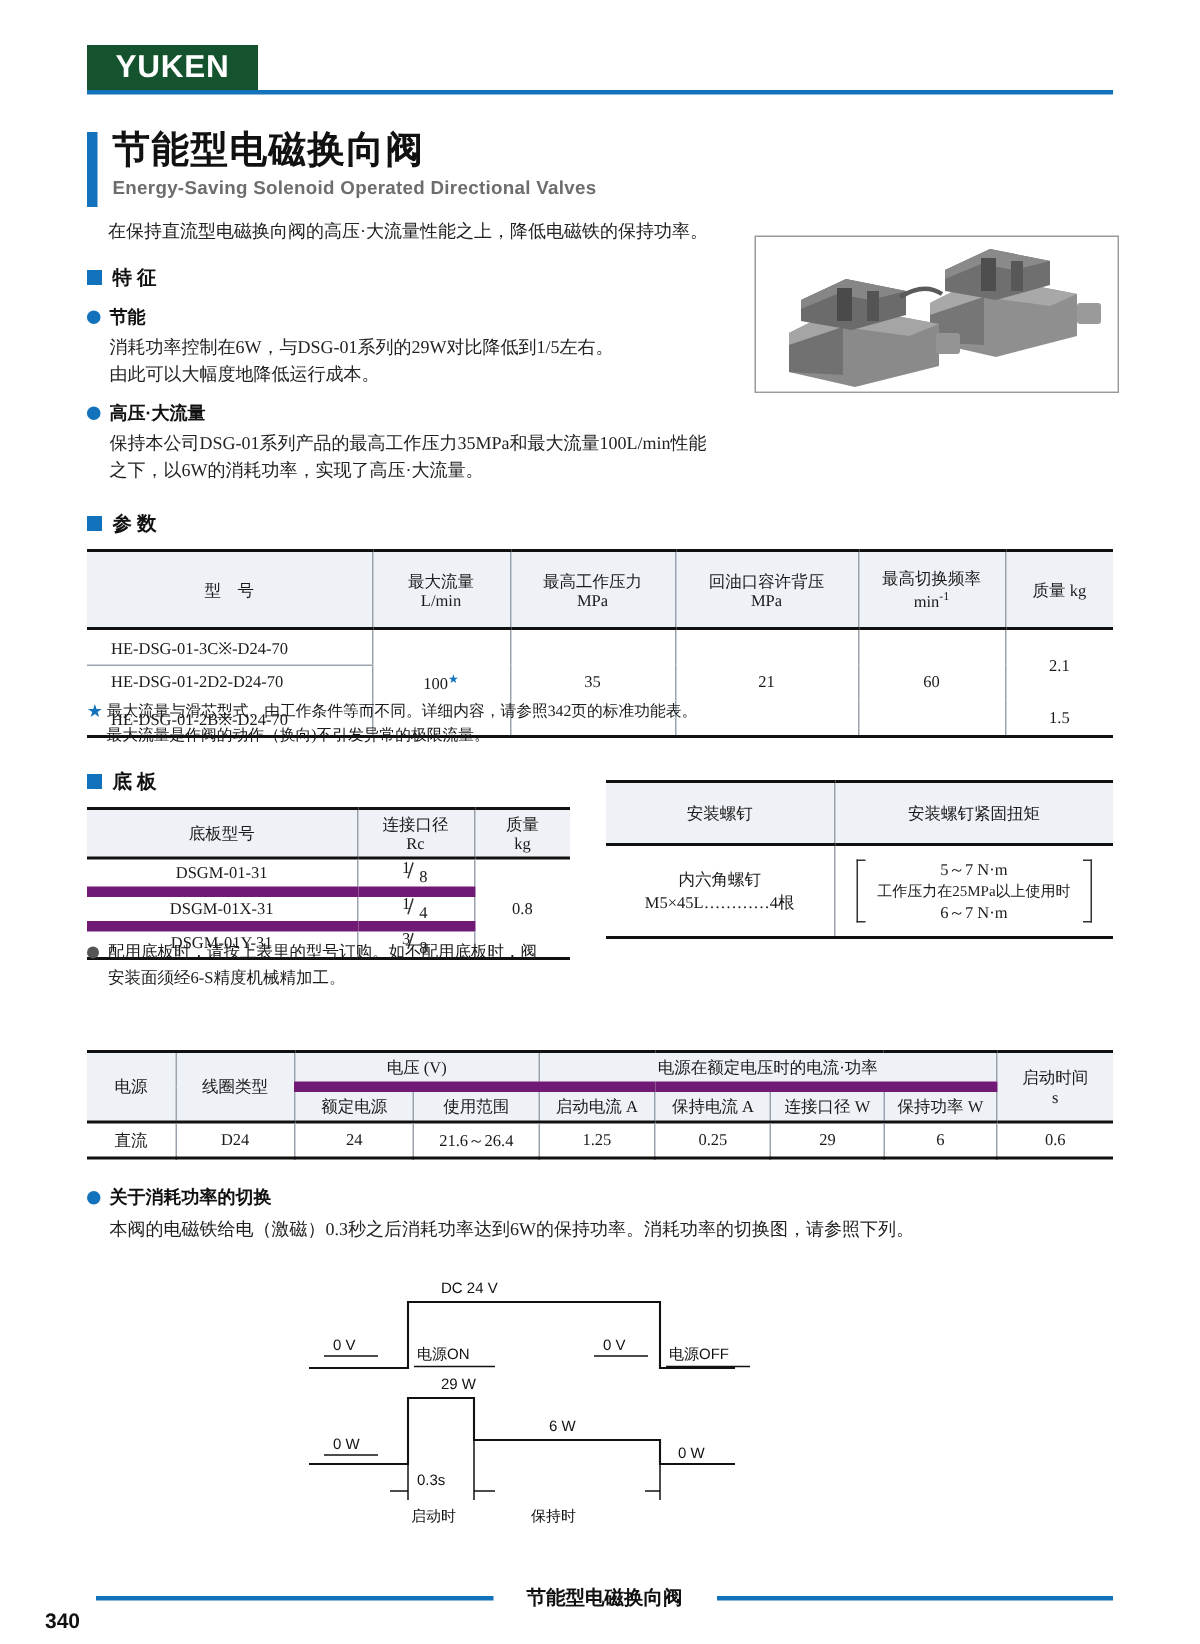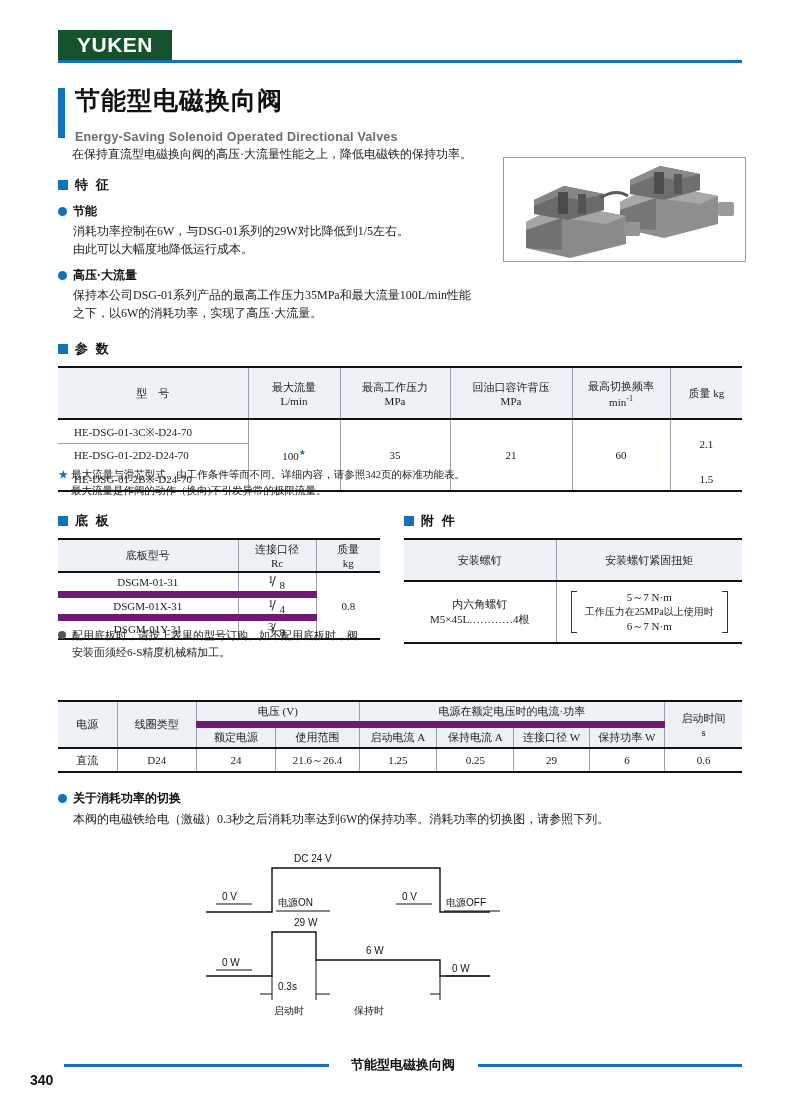--- a/index.html
+++ b/index.html
@@ -40,33 +40,33 @@
     position: absolute; left: 0; top: 2px; width: 7px; height: 50px;
     background: #1272bc;
   }
   .title-cn {
     margin-left: 17px;
     font-family: "Liberation Sans", sans-serif;
     font-weight: bold; font-size: 25px; color: #111;
     line-height: 1.15; letter-spacing: 1px;
   }
   .title-en {
-    margin-left: 17px; margin-top: 15px;
+    margin-left: 17px; margin-top: 3px;
     font-family: "Liberation Sans", sans-serif;
     font-weight: bold; font-size: 12.5px; color: #6d6d6d;
     letter-spacing: 0.2px;
   }
   .lead {
     position: absolute; left: 72px; top: 145px; width: 420px;
     font-size: 12px; color: #222; line-height: 1.45;
   }
 
   
   .sq-head {
-    font-family: Liberation Mono, monospace;
+    font-family: Liberation Serif, serif;
     font-weight: bold; font-size: 13px; color: #111;
     display: flex; align-items: center; gap: 7px; text-align: center;
   }
   .sq-head::before {
     content: ""; width: 10px; height: 10px; background: #1272bc; display: inline-block;
   }
   .dot-head {
     font-family: "Liberation Sans", sans-serif;
     font-weight: bold; font-size: 12px; color: #111;
     display: flex; align-items: center; gap: 6px;
@@ -326,21 +326,20 @@
 </div>
 
 <div class="note-base">
   <div class="bullet">
       <span>配用底板时，请按上表里的型号订购。如不配用底板时，阀</span>
     </div>
   <div class="l2">安装面须经6-S精度机械精加工。</div>
 </div>
 
 <div class="sec-acc">
-  <div class="sq-head">附 件</div>
   <table class="tbl">
     <thead>
       <tr>
         <th class="rule-thick" style="width:152px;height:42px">安装螺钉</th>
         <th class="rule-thick vline" style="width:186px">安装螺钉紧固扭矩</th>
       </tr>
     </thead>
     <tbody>
       <tr>
         <td class="rule-thick" style="height:62px">

